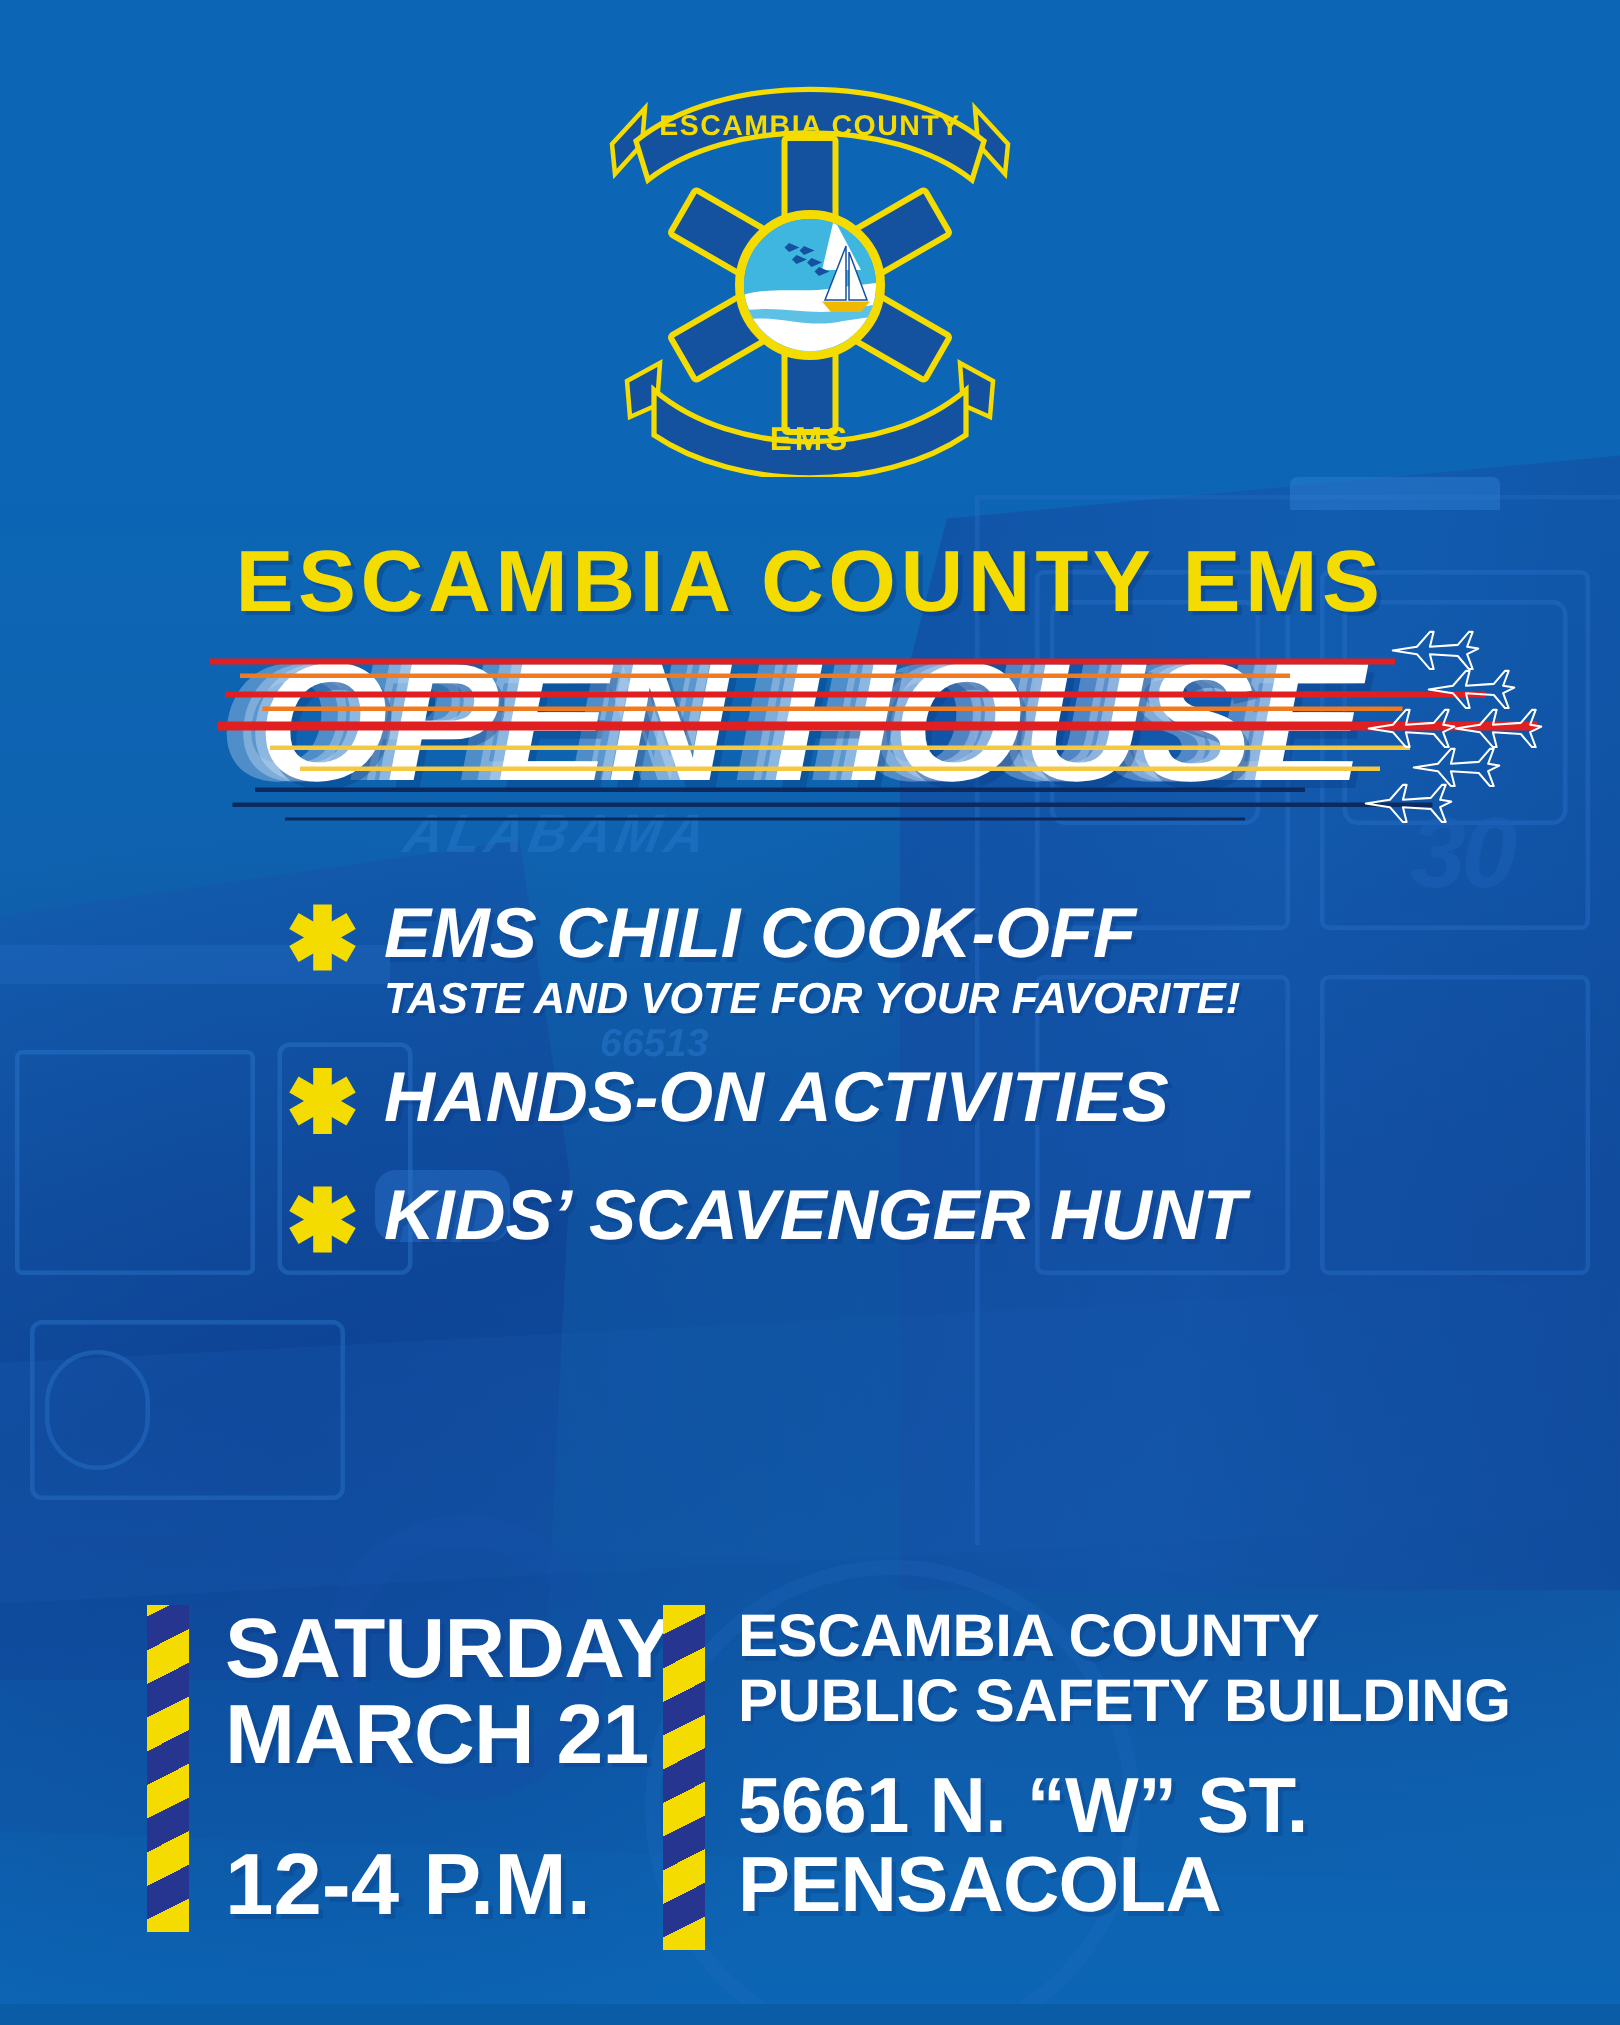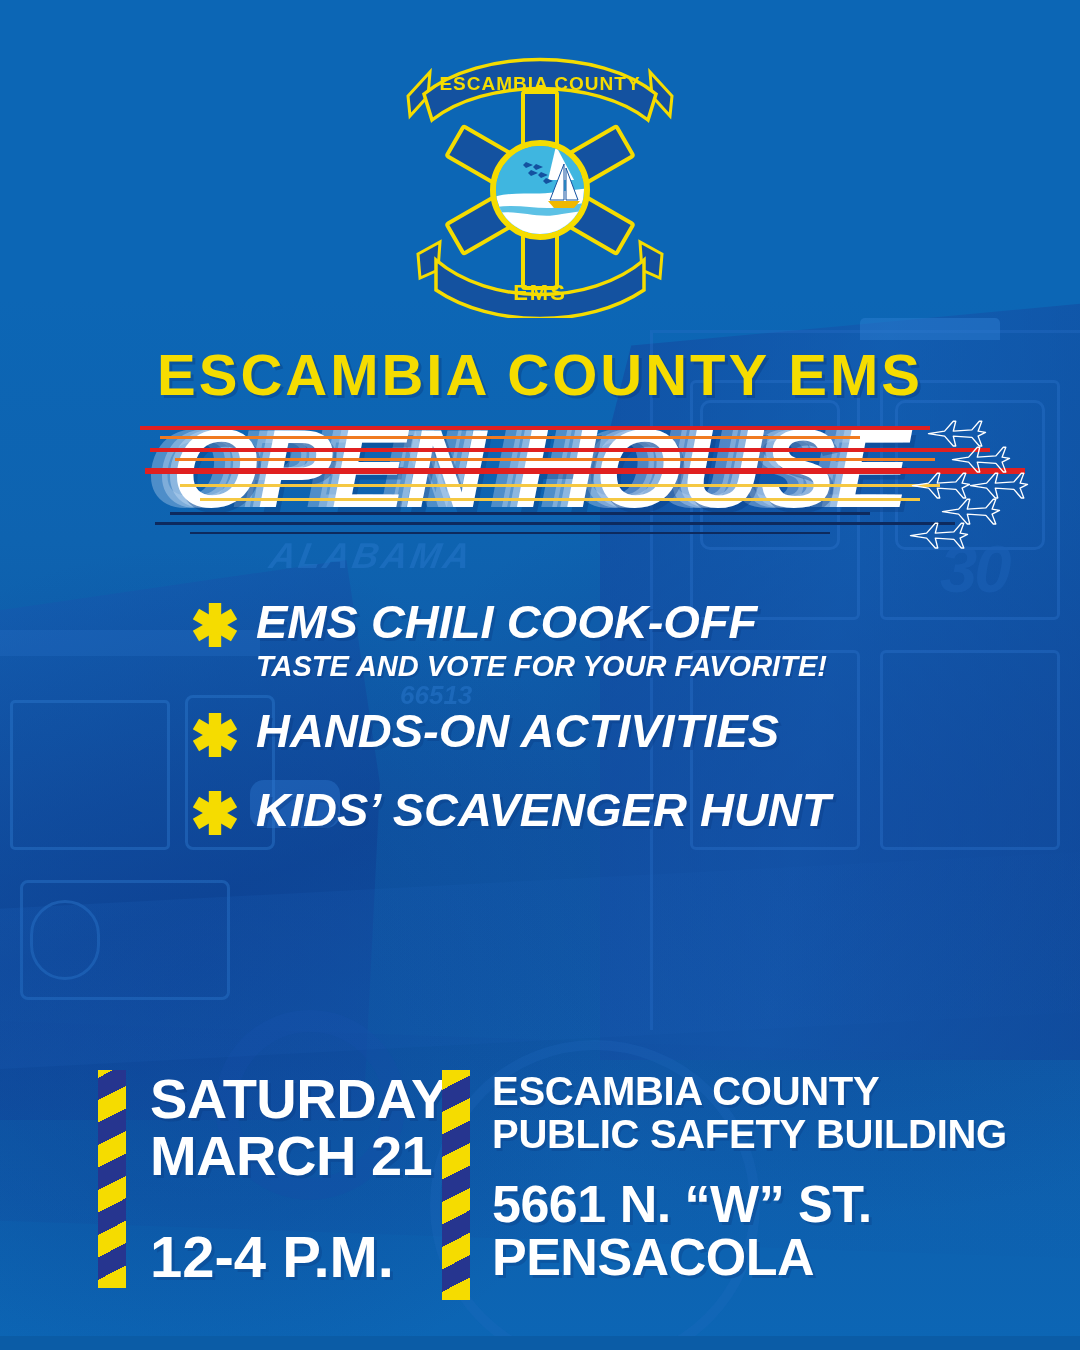--- a/index.html
+++ b/index.html
@@ -97,21 +97,21 @@
   }
   .bg-bottom-band {
     position:absolute; left:0; bottom:0; width:100%; height:14px;
     background:#0b5ca6;
   }
 
   
   .logo-wrap { position:absolute; left:50%; top:38px; transform:translateX(-50%); width:300px; height:280px; }
 
   
-  .head-wrap { position:absolute; left:0; top:346px; width:100%; }
+  .head-wrap { position:absolute; left:0; top:359px; width:100%; }
   .kicker {
     text-align:center; color:#f5dc00; font-weight:bold;
     font-size:58px; letter-spacing:3px; line-height:1;
     text-shadow:3px 3px 0 rgba(8,48,110,.30);
   }
   .openhouse-wrap {
     position:relative; width:100%; height:130px; margin-top:8px;
   }
   .oh-text {
     position:absolute; left:0; top:0; width:100%;
@@ -143,21 +143,21 @@
     font-size:47px; line-height:1.12; letter-spacing:0px;
     text-shadow:3px 3px 0 rgba(10,56,126,.32);
   }
   .bullet-sub {
     color:#ffffff; font-weight:bold; font-style:italic;
     font-size:29px; line-height:1.15; margin-top:1px;
     text-shadow:2px 2px 0 rgba(10,56,126,.32);
   }
   .sp-1 { margin-bottom:34px; }
   .sp-2 { margin-bottom:22px; }
-  .sp-3 { margin-bottom:26px;align-items:flex-end; }
+  .sp-3 { margin-bottom:26px; }
 
   
   .footer { position:absolute; left:0; top:1070px; width:100%; display:flex; }
   .col-left  { width:430px; padding-left:98px; display:flex; }
   .col-right { flex:1; padding-left:12px; display:flex; }
   .hazard {
     flex:0 0 auto; width:28px; height:218px; margin-right:24px;
     background:
       repeating-linear-gradient(-27deg,
         #f5dc00 0px, #f5dc00 20px,

